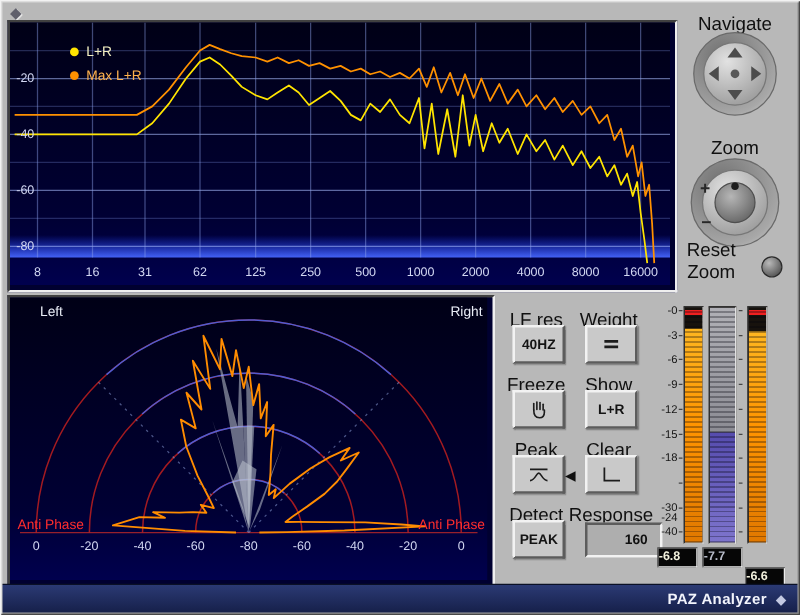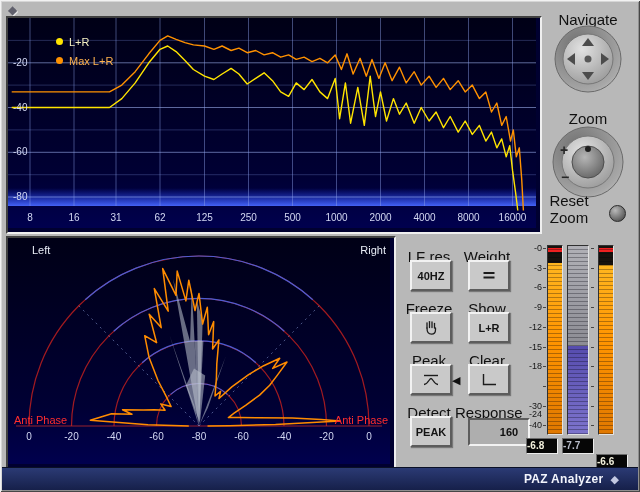--- a/index.html
+++ b/index.html
@@ -36,21 +36,21 @@
   .peak-red{position:absolute;left:0;right:0;top:2px;height:4px;background:#ef2020;}
   .mid-gray{position:absolute;left:0;right:0;top:0;background:linear-gradient(#b0b0b6,#8c8c94);}
   .mid-purple{position:absolute;left:0;right:0;bottom:0;background:linear-gradient(#564cae,#7d74cc);}
   .bar-seg{position:absolute;left:0;right:0;top:0;bottom:0;background:repeating-linear-gradient(to top,rgba(0,0,10,0.30) 0 1px,rgba(0,0,0,0) 1px 4px);}
   .readout{position:absolute;top:194px;width:30px;height:14px;background:#060606;border:1px solid;border-color:#6a6a6a #ececec #ececec #6a6a6a;
     font-size:10px;font-weight:bold;text-align:left;line-height:13px;}
   .ro-left{left:4px;color:#f2f0dc;}
   .ro-mid{left:40px;color:#b9bdca;}
   .ro-right{left:74px;color:#f2f0dc;margin-top:16px;}
   .bottom-bar{position:absolute;left:2px;right:2px;bottom:2px;height:22px;background:linear-gradient(#2b3a74,#16204a);
-    display:flex;align-items:center;justify-content:flex-end;gap:7px;padding-right:19px;border-top:1px solid #0a1026;}
+    display:flex;align-items:center;justify-content:flex-end;gap:7px;padding-right:9px;border-top:1px solid #0a1026;}
   .bb-title{color:#f2f4fc;font-size:12px;font-weight:bold;letter-spacing:0.3px;}
   .bb-diamond{color:#c3c9e2;font-size:11px;}
   .logo-tl{position:absolute;left:8px;top:3px;font-size:12px;color:#60606c;text-shadow:1px 1px 0 #e6e6e6;}
   .nav-pad{position:absolute;left:553px;top:24px;}
   .zoom-knob{position:absolute;left:550px;top:124px;}
   .zoom-sign{font-size:14px;font-weight:bold;fill:#272727;font-family:"Liberation Sans",sans-serif;}
   .reset-btn{position:absolute;left:609px;top:205px;width:15px;height:15px;border-radius:50%;
     background:radial-gradient(circle at 35% 30%,#b9b9b9,#3c3c3c);border:1px solid #2a2a2a;cursor:pointer;}
   .icon-svg{display:block;}
 </style>

